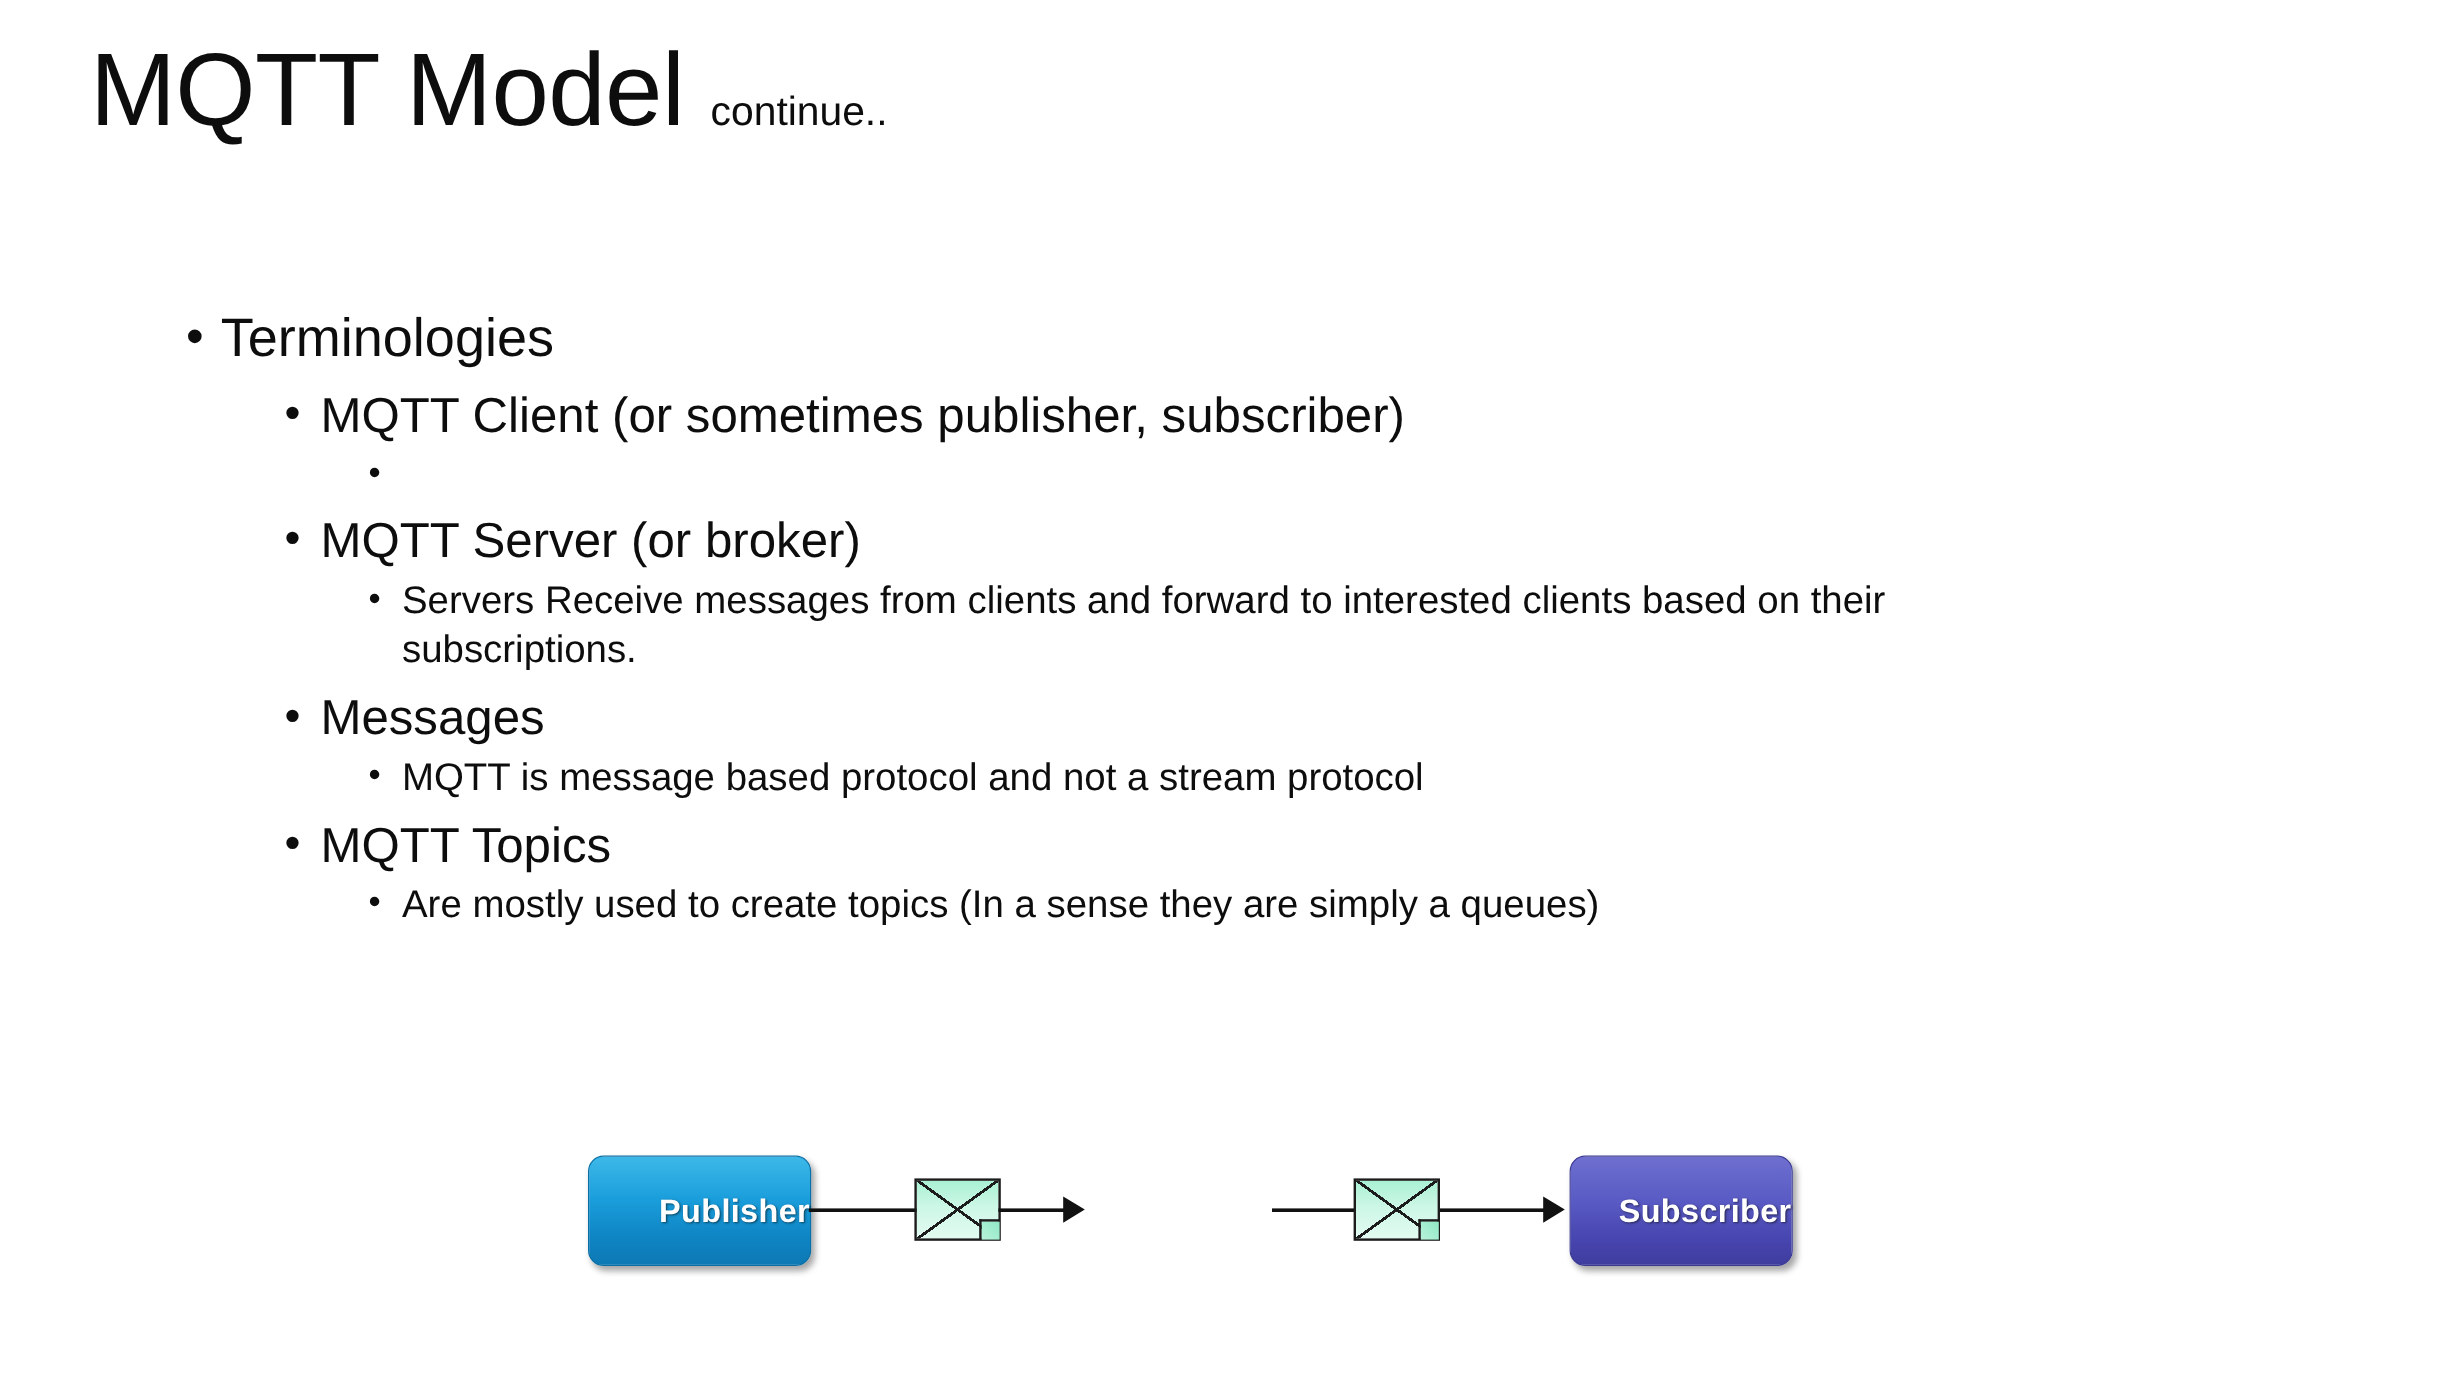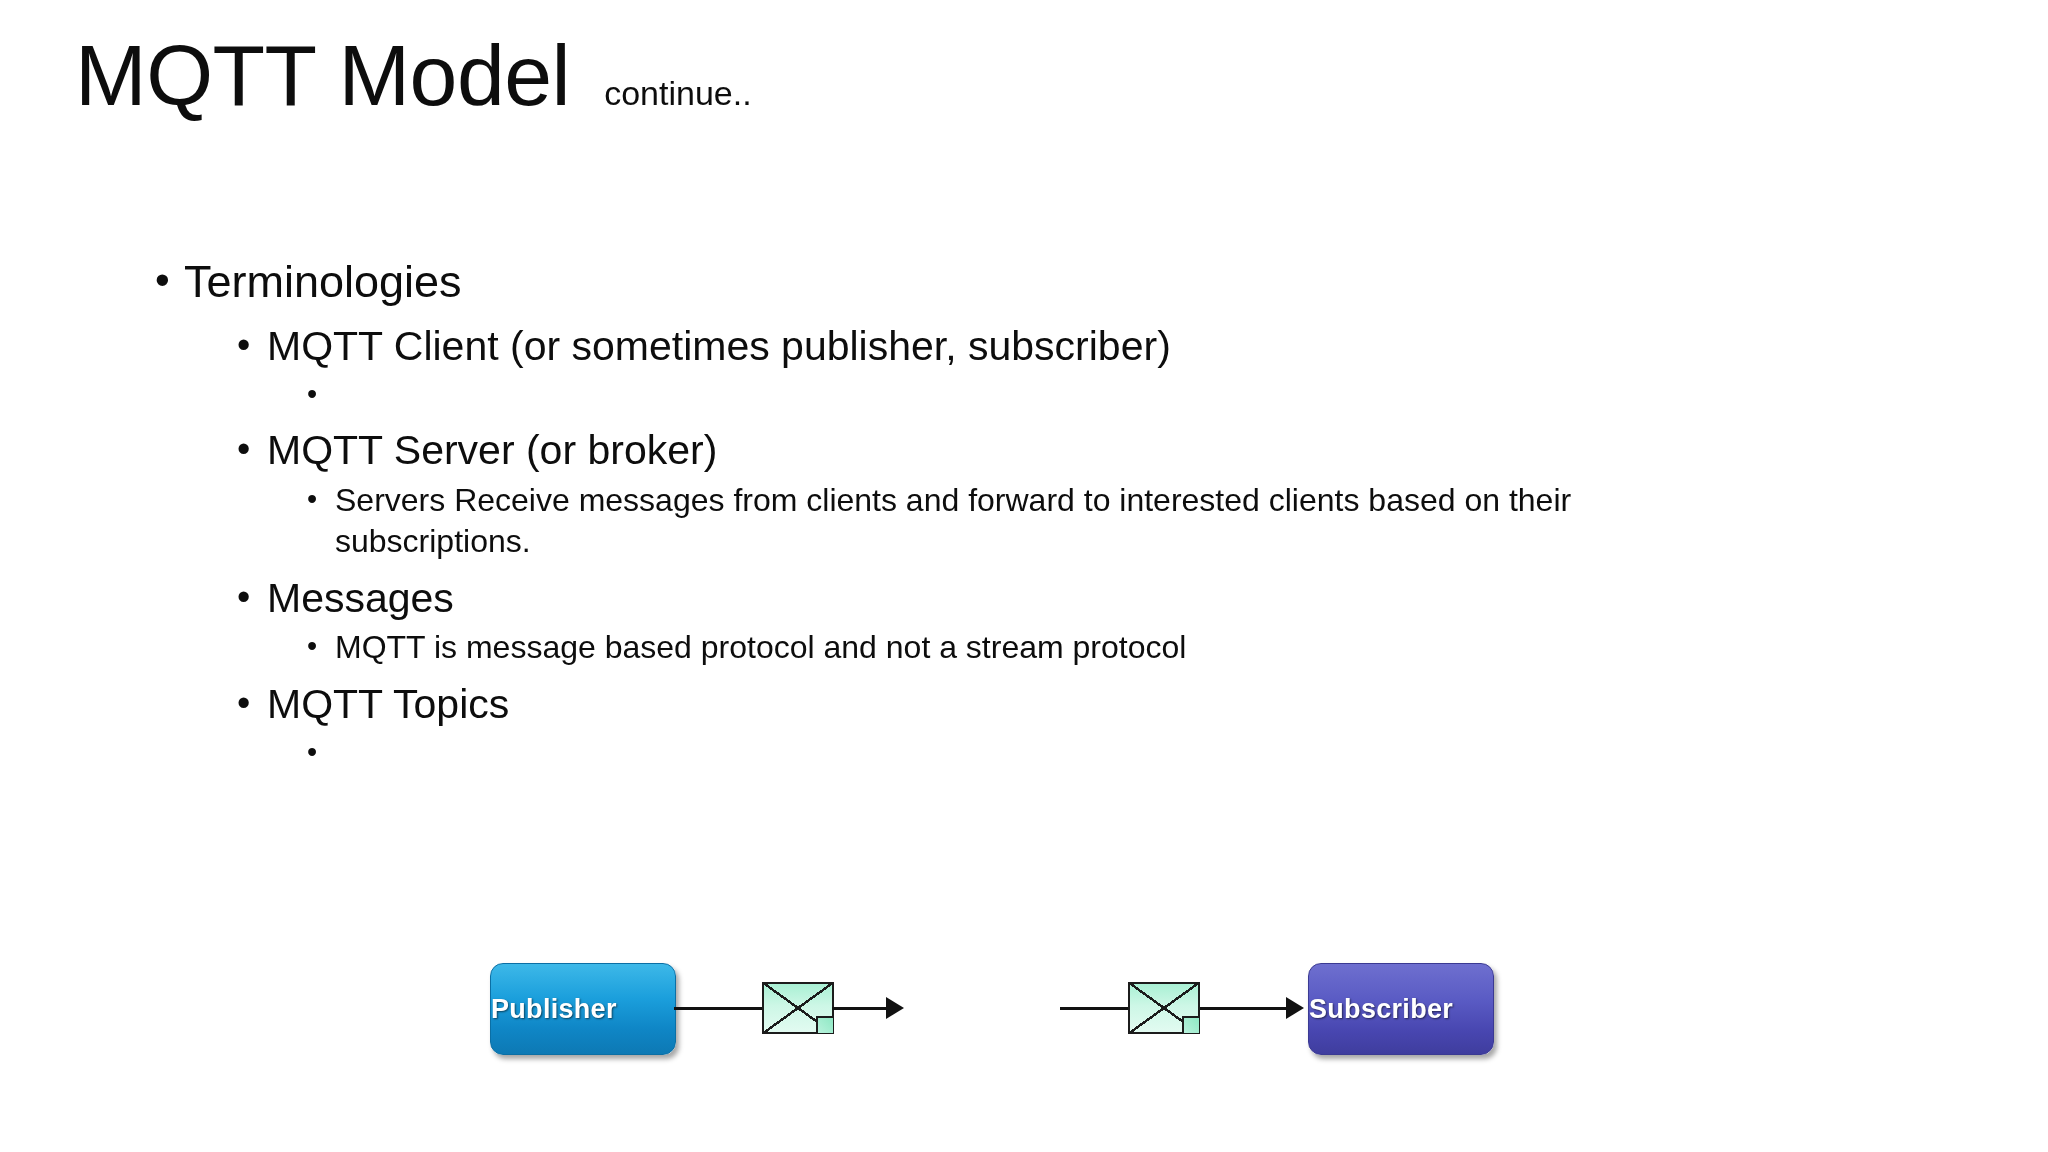--- a/index.html
+++ b/index.html
@@ -29,21 +29,21 @@
     font-size: 86px;
     font-weight: 400;
     letter-spacing: -0.5px;
     line-height: 1.05;
     color: #0d0d0d;
     margin-left: 20px;
   }
   .slide-title .sub {
     font-size: 34px;
     font-weight: 400;
-    margin-left: 34px;
+    margin-left: 22px;
     color: #0d0d0d;
   }
 
   
   .body {
     position: absolute;
     left: 0;
     top: 255px;
     width: 2048px;
   }
@@ -98,21 +98,21 @@
   }
 
   .node-box {
     position: absolute;
     top: 8px;
     width: 184px;
     height: 90px;
     border-radius: 13px;
     display: flex;
     align-items: center;
-    justify-content: flex-start;
+    justify-content: flex-end;
     box-shadow: 3px 4px 5px rgba(0,0,0,0.35);
   }
   .node-box .node-label {
     font-size: 27px;
     font-weight: bold;
     color: #ffffff;
     text-shadow: 1px 1px 2px rgba(0,0,0,0.55);
     letter-spacing: 0.3px;
   }
 
@@ -279,20 +279,21 @@
     <span class="bullet">•</span>
     <span class="txt">MQTT is message based protocol and not a stream protocol</span>
   </div>
 
   <div class="lvl2">
     <span class="bullet">•</span>
     <span class="txt">MQTT Topics</span>
   </div>
   <div class="lvl3">
     <span class="bullet">•</span>
+    <span class="txt">Are mostly used to create topics (In a sense they are simply a queues)</span>
   </div>
 
 </div>
 
 <div class="diagram">
 
   <div class="node-box" id="publisher-node">
     <span class="node-label">Publisher</span>
   </div>
 

